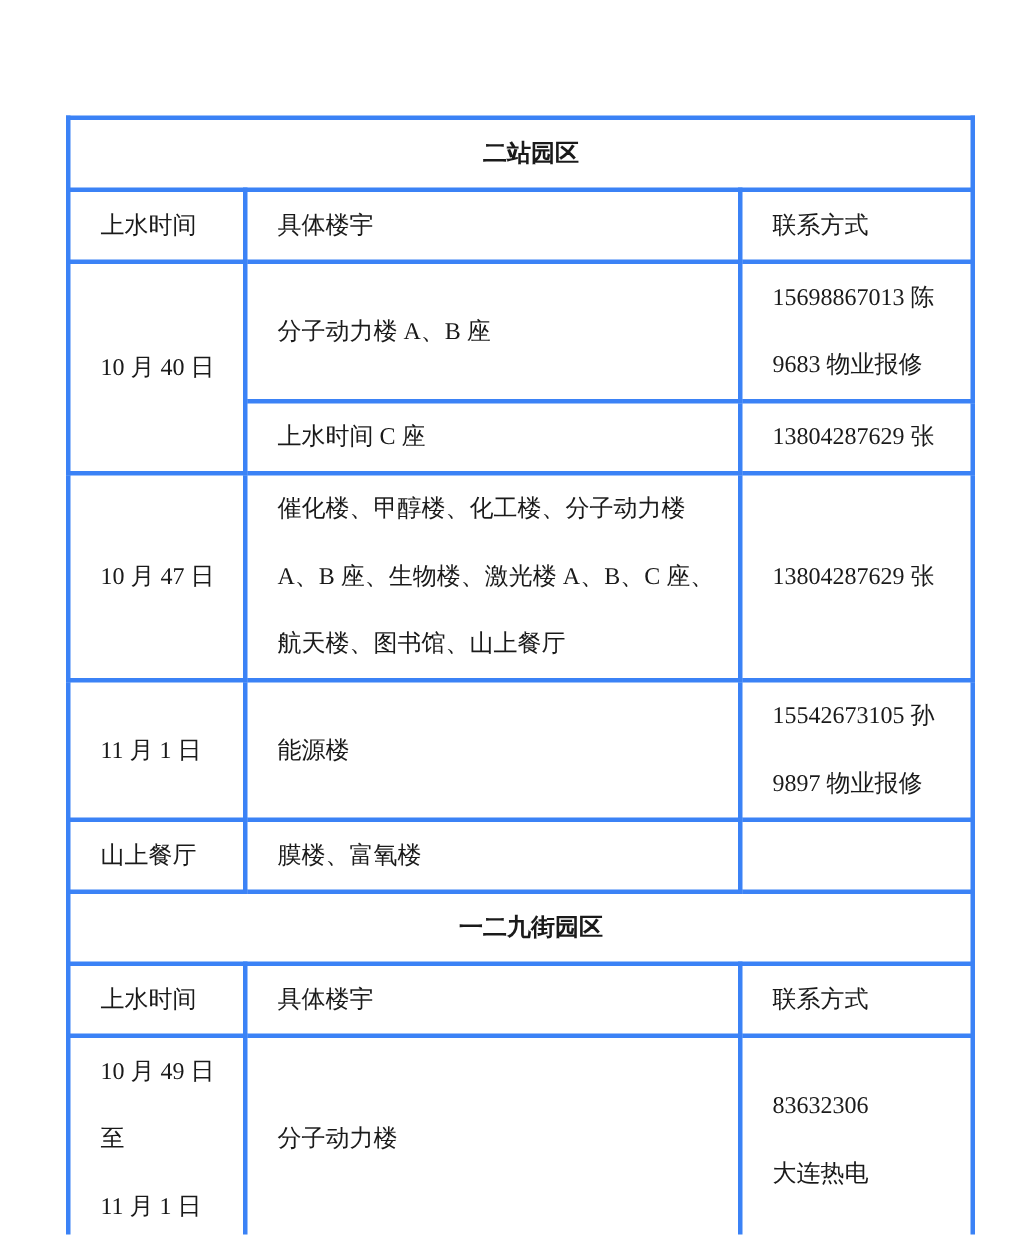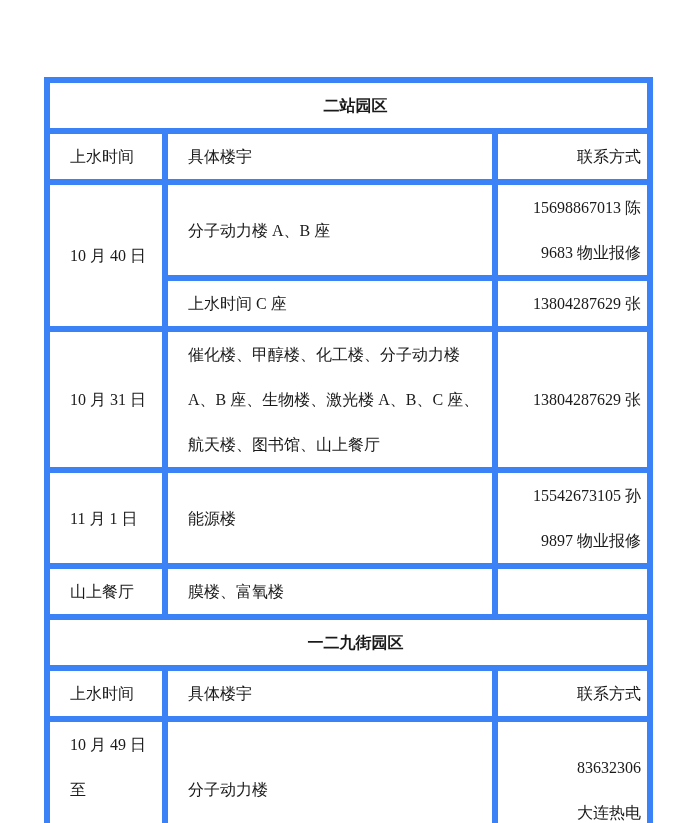--- a/index.html
+++ b/index.html
@@ -16,29 +16,29 @@
   }
   table.schedule {
     position: absolute;
     left: 44px;
     top: 77px;
     width: 603px;
     border-collapse: collapse;
     table-layout: fixed;
   }
   table.schedule td {
-    border: 6px solid #3b82f6;
+    border: 3px solid #3b82f6;
     font-size: 16px;
     line-height: 45px;
     vertical-align: middle;
     white-space: pre-line;
     padding: 0 6px 0 20px;
     overflow: hidden;
   }
-  td.c3 { padding-left: 10px; text-align: right; }
+  td.c3 { padding-left: 10px; }
   td.sec {
     text-align: center;
     font-weight: bold;
     padding: 0;
     white-space: normal;
   }
   td.hdr {
     font-weight: normal;
     white-space: normal;
   }
@@ -71,21 +71,21 @@
     <td rowspan="2">10 月 40 日</td>
     <td>分子动力楼 A、B 座</td>
     <td class="c3">15698867013 陈
 9683 物业报修</td>
   </tr>
   <tr class="h45">
     <td>上水时间 C 座</td>
     <td class="c3">13804287629 张</td>
   </tr>
   <tr class="h134">
-    <td>10 月 31 日</td>
+    <td>10 月 47 日</td>
     <td>催化楼、甲醇楼、化工楼、分子动力楼
 A、B 座、生物楼、激光楼 A、B、C 座、
 航天楼、图书馆、山上餐厅</td>
     <td class="c3">13804287629 张</td>
   </tr>
   <tr class="h90">
     <td>11 月 1 日</td>
     <td>能源楼</td>
     <td class="c3">15542673105 孙
 9897 物业报修</td>

